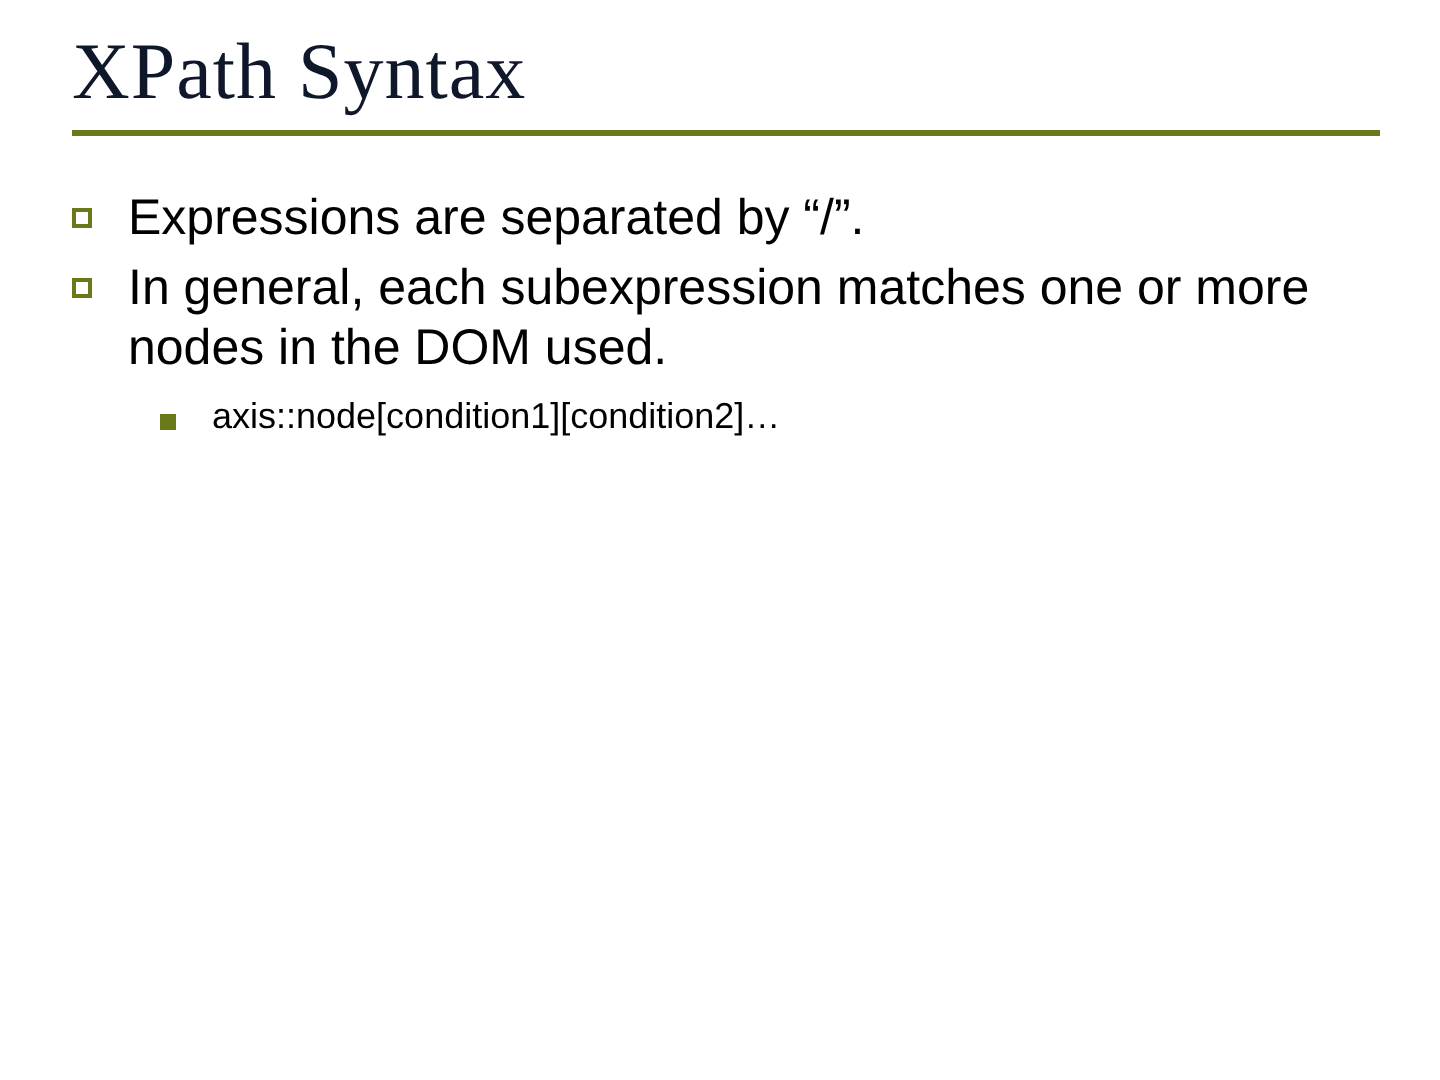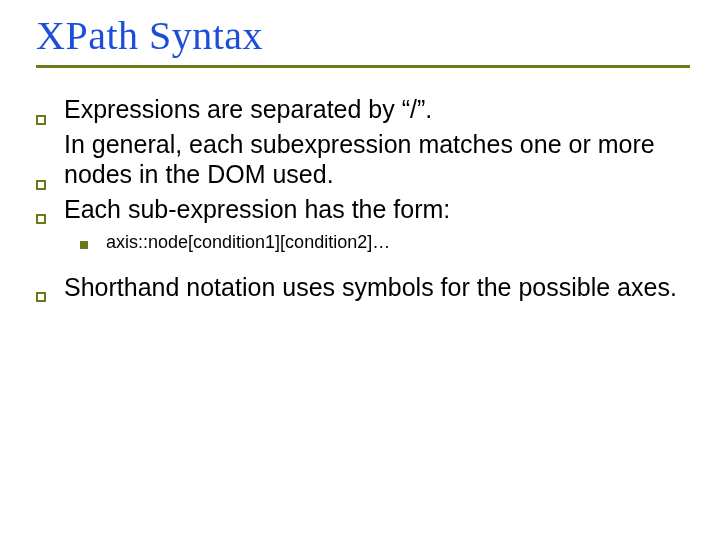--- a/index.html
+++ b/index.html
@@ -16,39 +16,39 @@
     position: relative;
     width: 720px;
     height: 540px;
     box-sizing: border-box;
     padding: 12px 30px 20px 36px;
   }
   .title {
     font-family: "Times New Roman", Times, serif;
     font-size: 40px;
     font-weight: normal;
-    color: #1d4ed8;
+    color: #0f172a;
     margin: 0 0 2px 0;
     letter-spacing: 0.5px;
   }
   .rule {
     height: 3px;
     background: #6a7a1a;
     margin-top: 6px;
     margin-bottom: 26px;
     width: 100%;
   }
   .content {
     font-family: Verdana, Geneva, sans-serif;
     font-size: 25px;
     line-height: 1.22;
   }
   .b1 {
     display: flex;
-    align-items: flex-end;
+    align-items: flex-start;
     margin-bottom: 4px;
   }
   .b1 .mk {
     flex: 0 0 auto;
     width: 28px;
     display: flex;
     justify-content: flex-start;
     padding-top: 10px;
   }
   .b1 .mk span {
@@ -106,39 +106,27 @@
       <div class="txt">Expressions are separated by “/”.</div>
     </div>
 
     <div class="b1">
       <div class="mk">
           <span></span>
         </div>
       <div class="txt">In general, each subexpression matches one or more nodes in the DOM used.</div>
     </div>
 
-    <div class="b1">
-      <div class="mk">
-          <span></span>
-        </div>
-      <div class="txt">Each sub-expression has the form:</div>
-    </div>
 
     <div class="sub">
       <div class="b2">
         <div class="mk">
             <span></span>
           </div>
         <div class="txt">axis::node[condition1][condition2]…</div>
       </div>
     </div>
 
     <div class="gap"></div>
 
-    <div class="b1">
-      <div class="mk">
-          <span></span>
-        </div>
-      <div class="txt">Shorthand notation uses symbols for the possible axes.</div>
-    </div>
 
   </div>
 </div>
 
 </body></html>

